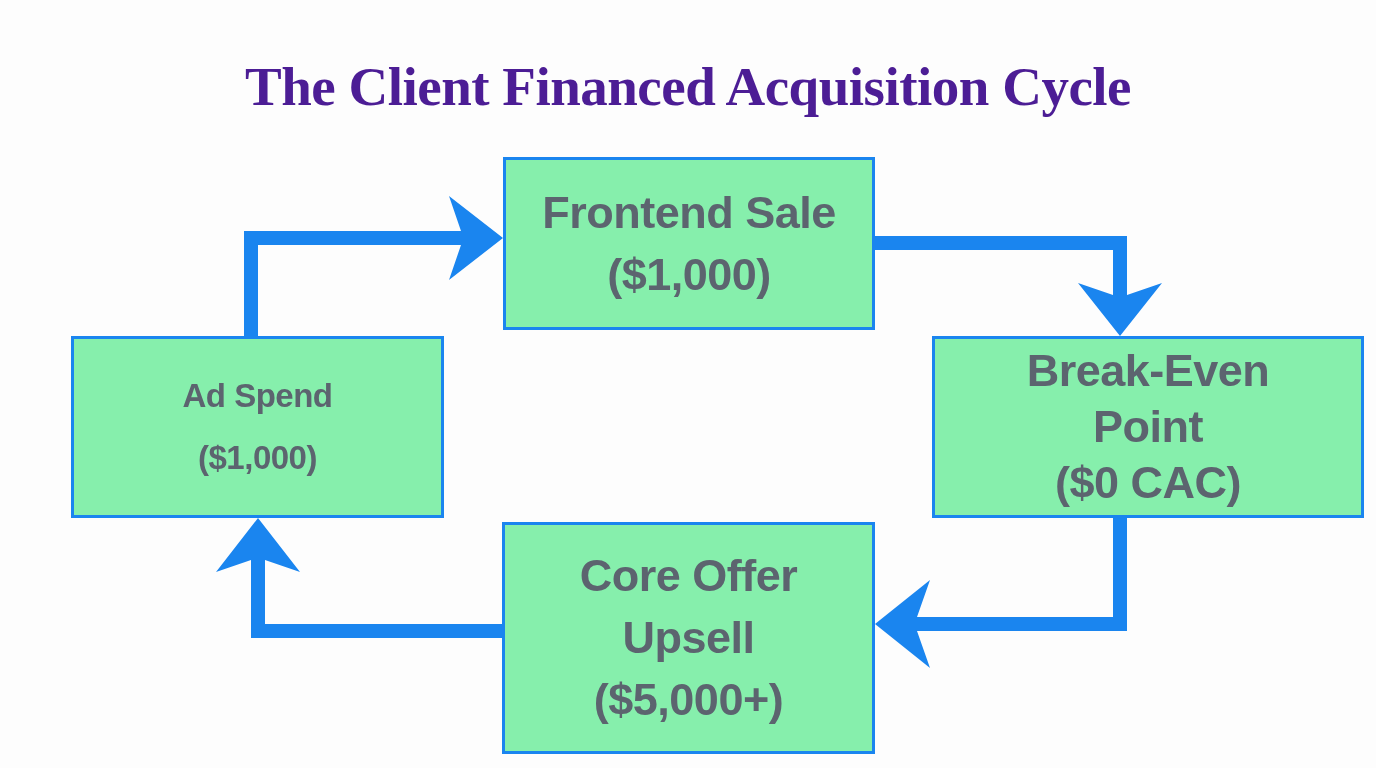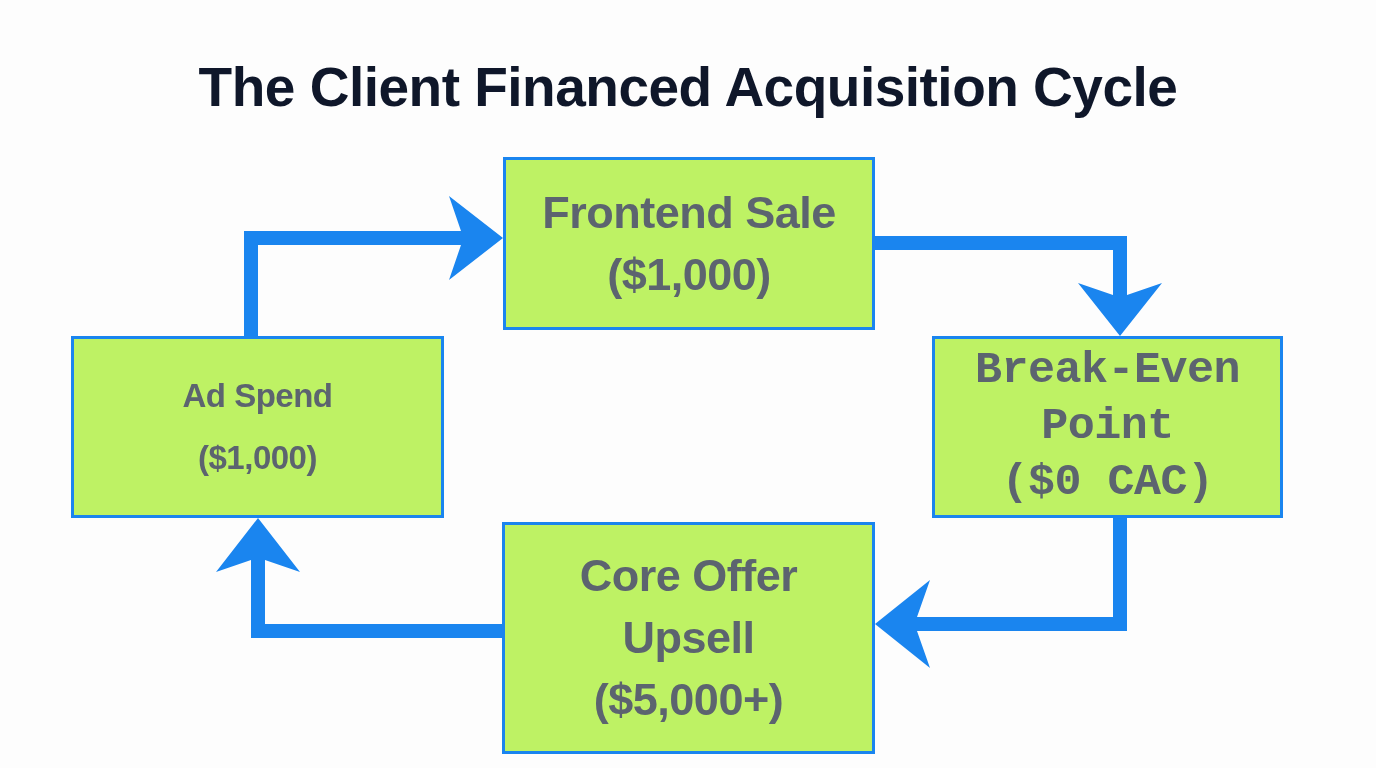--- a/index.html
+++ b/index.html
@@ -25,30 +25,30 @@
   }
   #diagram-title {
     position: absolute;
     left: 0;
     top: 54px;
     width: 1376px;
     text-align: center;
     font-size: 55px;
     font-weight: bold;
     letter-spacing: -0.5px;
-    color: #0f172a;
-    font-family: Liberation Sans, sans-serif;
+    color: #4c1d95;
+    font-family: Liberation Serif, serif;
     line-height: 66px;
     white-space: nowrap;
   }
   .node {
     position: absolute;
     box-sizing: border-box;
     border: 3px solid #1a85ef;
-    background: #bef264;
+    background: #86efac;
     display: flex;
     align-items: center;
     justify-content: center;
     text-align: center;
     color: #5c646f;
     font-weight: bold;
     font-family: "Liberation Sans", sans-serif;
     letter-spacing: -0.5px;
   }
   .node .node-label {
@@ -59,22 +59,22 @@
   
   #node-frontend-sale {
     left: 503px;  top: 157px;  width: 372px;  height: 173px;
     font-size: 45px; line-height: 62px;
   }
   #node-ad-spend {
     left: 71px;   top: 336px;  width: 373px;  height: 182px;
     font-size: 33px; line-height: 62px;
   }
   #node-break-even {
-    left: 932px;  top: 336px;  width: 351px;  height: 182px;
-    font-size: 45px; line-height: 56px; font-family: Liberation Mono, monospace;
+    left: 932px;  top: 336px;  width: 432px;  height: 182px;
+    font-size: 45px; line-height: 56px;
   }
   #node-core-offer {
     left: 502px;  top: 522px;  width: 373px;  height: 232px;
     font-size: 45px; line-height: 62px;
   }
   #connectors {
     position: absolute;
     left: 0; top: 0;
     width: 1376px;
     height: 768px;

